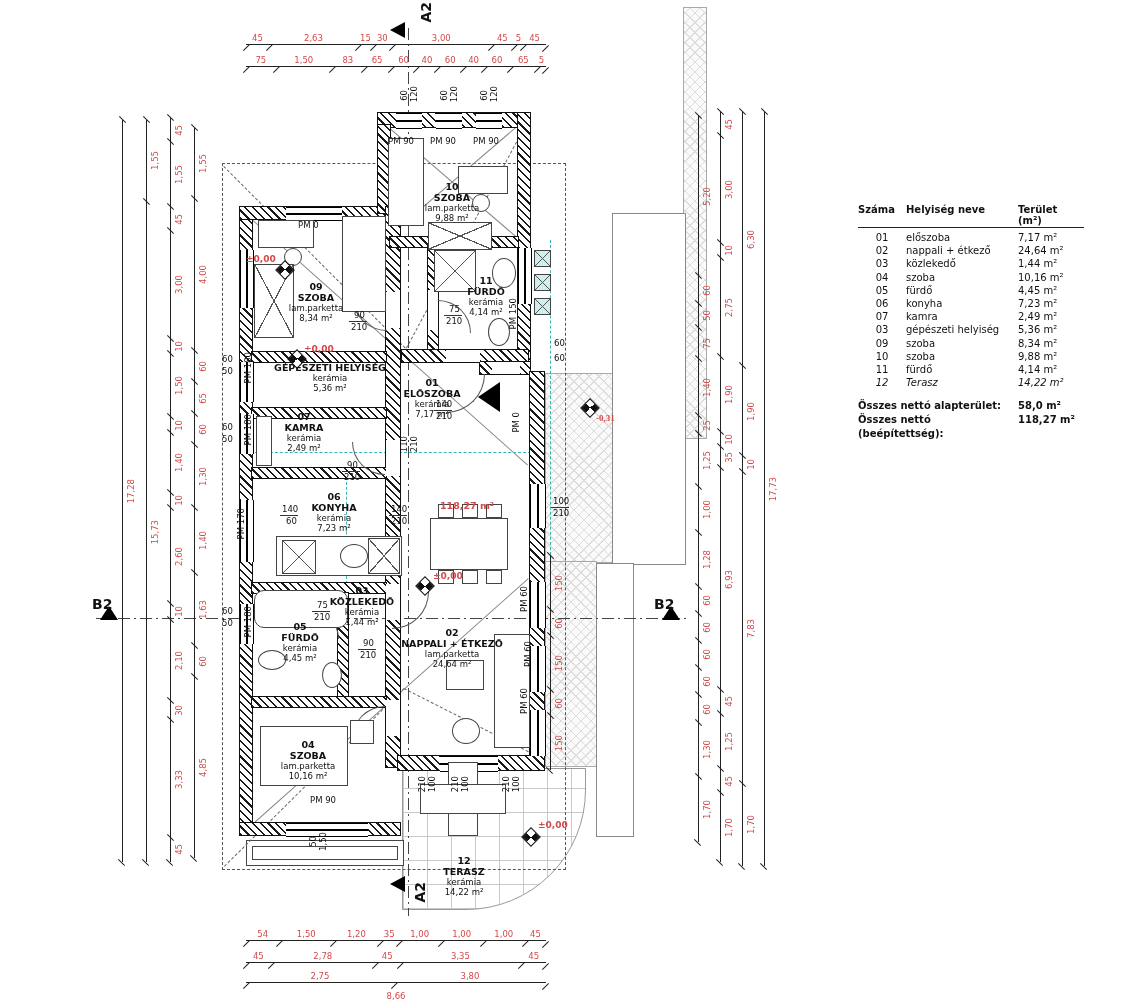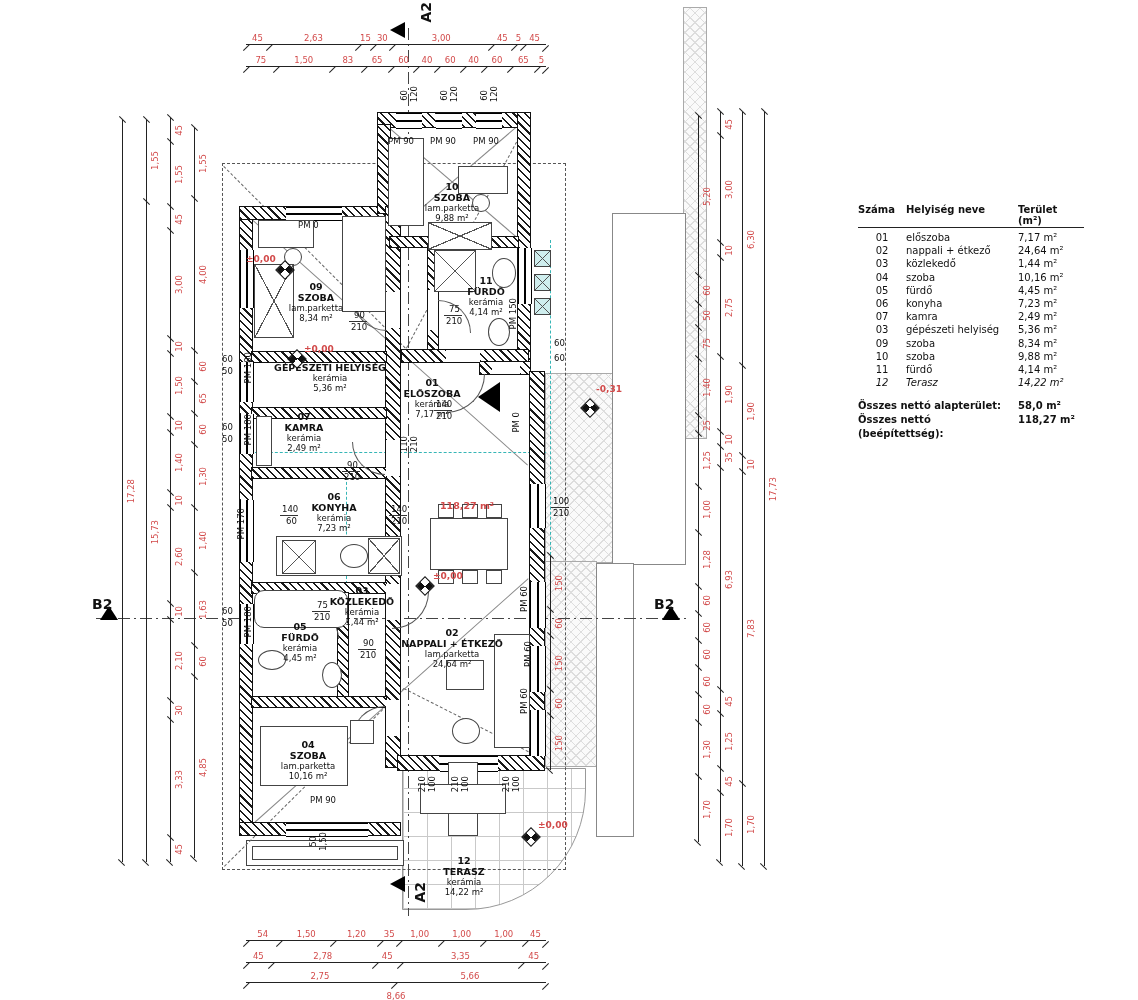--- a/index.html
+++ b/index.html
@@ -285,21 +285,21 @@
   <span class="redlab" style="left:440px;top:500px;">118,27 m²</span>
   <div class="esym" style="left:278px;top:263px;"></div>
   <span class="etxt" style="left:246px;top:254px;">±0,00</span>
   <div class="esym" style="left:290px;top:352px;"></div>
   <span class="etxt" style="left:304px;top:344px;">±0,00</span>
   <div class="esym" style="left:418px;top:579px;"></div>
   <span class="etxt" style="left:433px;top:571px;">±0,00</span>
   <div class="esym" style="left:524px;top:830px;"></div>
   <span class="etxt" style="left:538px;top:820px;">±0,00</span>
   <div class="esym" style="left:583px;top:401px;"></div>
-  <span class="etxt" style="left:596px;top:384px;">-0,31</span>
+  <span class="etxt" style="left:596px;top:413px;font-family:Liberation Serif, serif;">-0,31</span>
 
   <span class="sl" style="left:388px;top:136px;">PM 90</span>
   <span class="sl" style="left:430px;top:136px;">PM 90</span>
   <span class="sl" style="left:473px;top:136px;">PM 90</span>
   <span class="sl r" style="left:399px;top:90px;">60</span>
   <span class="sl r" style="left:409px;top:86px;">120</span>
   <span class="sl r" style="left:439px;top:90px;">60</span>
   <span class="sl r" style="left:449px;top:86px;">120</span>
   <span class="sl r" style="left:479px;top:90px;">60</span>
   <span class="sl r" style="left:489px;top:86px;">120</span>
@@ -463,21 +463,21 @@
       </div>
       <div class="seg" style="flex-grow: 45;">
         <span>45</span>
       </div>
     </div>
   <div class="chain h" style="left:246px;top:968px;width:300px;">
       <div class="seg" style="flex-grow: 368;">
         <span>2,75</span>
       </div>
       <div class="seg" style="flex-grow: 380;">
-        <span>5,66</span>
+        <span>3,80</span>
       </div>
     </div>
   <div class="chain h" style="left:246px;top:988px;width:300px;">
       <div class="seg" style="flex-grow: 748;">
         <span>8,66</span>
       </div>
     </div>
   <div class="chain v" style="left:122px;top:120px;height:742px;">
       <div class="seg" style="flex-grow: 1728;">
         <span>17,28</span>

